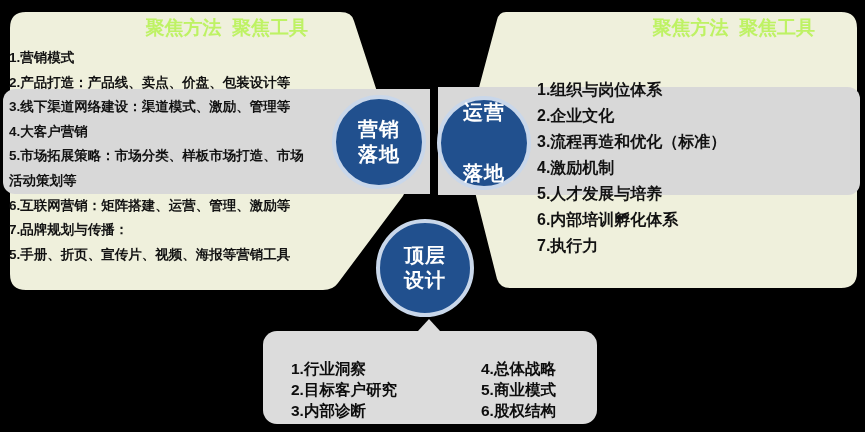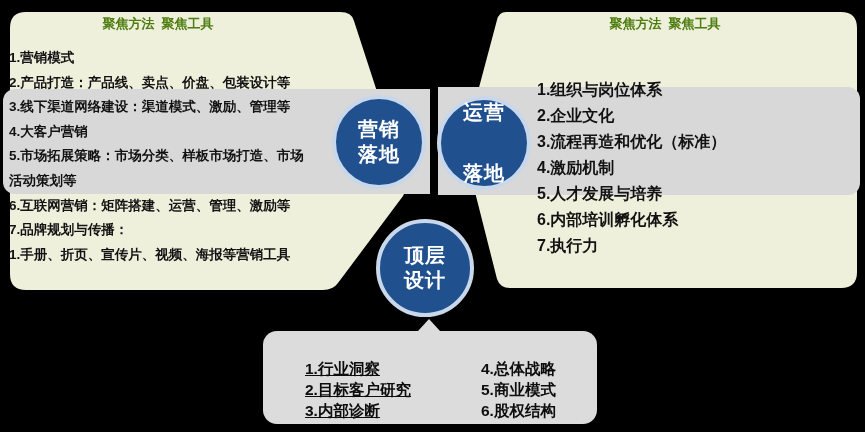--- a/index.html
+++ b/index.html
@@ -4,40 +4,40 @@
 <style>
   html,body{margin:0;padding:0;background:#000;}
   .stage{
     position:relative;width:865px;height:432px;overflow:hidden;background:#000;
     font-family:"Liberation Sans","DejaVu Sans",sans-serif;font-weight:bold;
   }
   .stage svg{position:absolute;left:0;top:0;z-index:0;}
   .band{position:absolute;background:#d8d8d8;z-index:1;}
   .band-left{left:3px;top:89px;width:427px;height:105px;border-radius:12px 0 0 12px;}
   .band-right{left:438px;top:87px;width:422px;height:108px;border-radius:0 12px 12px 0;}
-  .panel-header{position:absolute;z-index:2;color:#4d7c0f;font-size:13px;text-align:center;white-space:pre;}
+  .panel-header{position:absolute;z-index:2;color:#bef264;font-size:19px;text-align:right;white-space:pre;}
   .header-left{left:8px;top:15px;width:300px;}
   .header-right{left:515px;top:15px;width:300px;}
   .list{position:absolute;z-index:2;color:#121212;}
   .list-left{left:9px;top:46px;width:298px;font-size:13.5px;line-height:24.6px;}
   .list-right{left:537px;top:50px;width:300px;font-size:16px;line-height:26px;margin-top:27px;}
   .circle{
     position:absolute;z-index:3;border-radius:50%;
     background:#21508e;border:4px solid #c9d7ea;
     display:flex;flex-direction:column;align-items:center;justify-content:center;
     color:#fff;font-size:20px;line-height:25px;letter-spacing:1px;
   }
   .circle-marketing{left:332px;top:95px;width:86px;height:86px;}
   .circle-operations{left:437px;top:96px;width:86px;height:86px;justify-content:space-between;}
   .circle-design{left:376px;top:219px;width:90px;height:90px;text-align:right;}
   .bottom-box{position:absolute;z-index:2;left:263px;top:331px;width:334px;height:93px;background:#dcdcdc;border-radius:14px;color:#0d0d0d;}
   .tail{position:absolute;left:155px;top:-12px;width:0;height:0;
     border-left:11px solid transparent;border-right:11px solid transparent;border-bottom:12px solid #dcdcdc;}
   .bcol{position:absolute;font-size:15.5px;line-height:21px;}
-  .bcol-1{left:42px;top:27px;text-decoration:underline;}
+  .bcol-1{left:28px;top:27px;}
   .bcol-2{left:218px;top:27px;}
 </style>
 </head>
 <body>
 
 <div class="stage">
 
   <svg width="865" height="432" viewBox="0 0 865 432" aria-hidden="true">
     <path fill="#eff0dc" d="M26,12 H340 Q352,12 354,21 L383,110 L404,190 Q405,193 403,196 L338,283 Q333,290 323,290 H26 Q10,290 10,274 V28 Q10,12 26,12 Z"></path>
     <path fill="#eff0dc" d="M506,12 H841 Q857,12 857,28 V272 Q857,288 841,288 H510 Q500,288 497,279 L476,196 Q475,192 475,188 L473,110 L497,20 Q499,12 506,12 Z"></path>
@@ -50,21 +50,21 @@
   <div class="panel-header header-right">聚焦方法  聚焦工具</div>
 
   <div class="list list-left">
     <div>1.营销模式</div>
     <div>2.产品打造：产品线、卖点、价盘、包装设计等</div>
     <div>3.线下渠道网络建设：渠道模式、激励、管理等</div>
     <div>4.大客户营销</div>
     <div>5.市场拓展策略：市场分类、样板市场打造、市场活动策划等</div>
     <div>6.互联网营销：矩阵搭建、运营、管理、激励等</div>
     <div>7.品牌规划与传播：</div>
-    <div>1.手册、折页、宣传片、视频、海报等营销工具</div>
+    <div>5.手册、折页、宣传片、视频、海报等营销工具</div>
   </div>
 
   <div class="list list-right">
     <div>1.组织与岗位体系</div>
     <div>2.企业文化</div>
     <div>3.流程再造和优化（标准）</div>
     <div>4.激励机制</div>
     <div>5.人才发展与培养</div>
     <div>6.内部培训孵化体系</div>
     <div>7.执行力</div>

